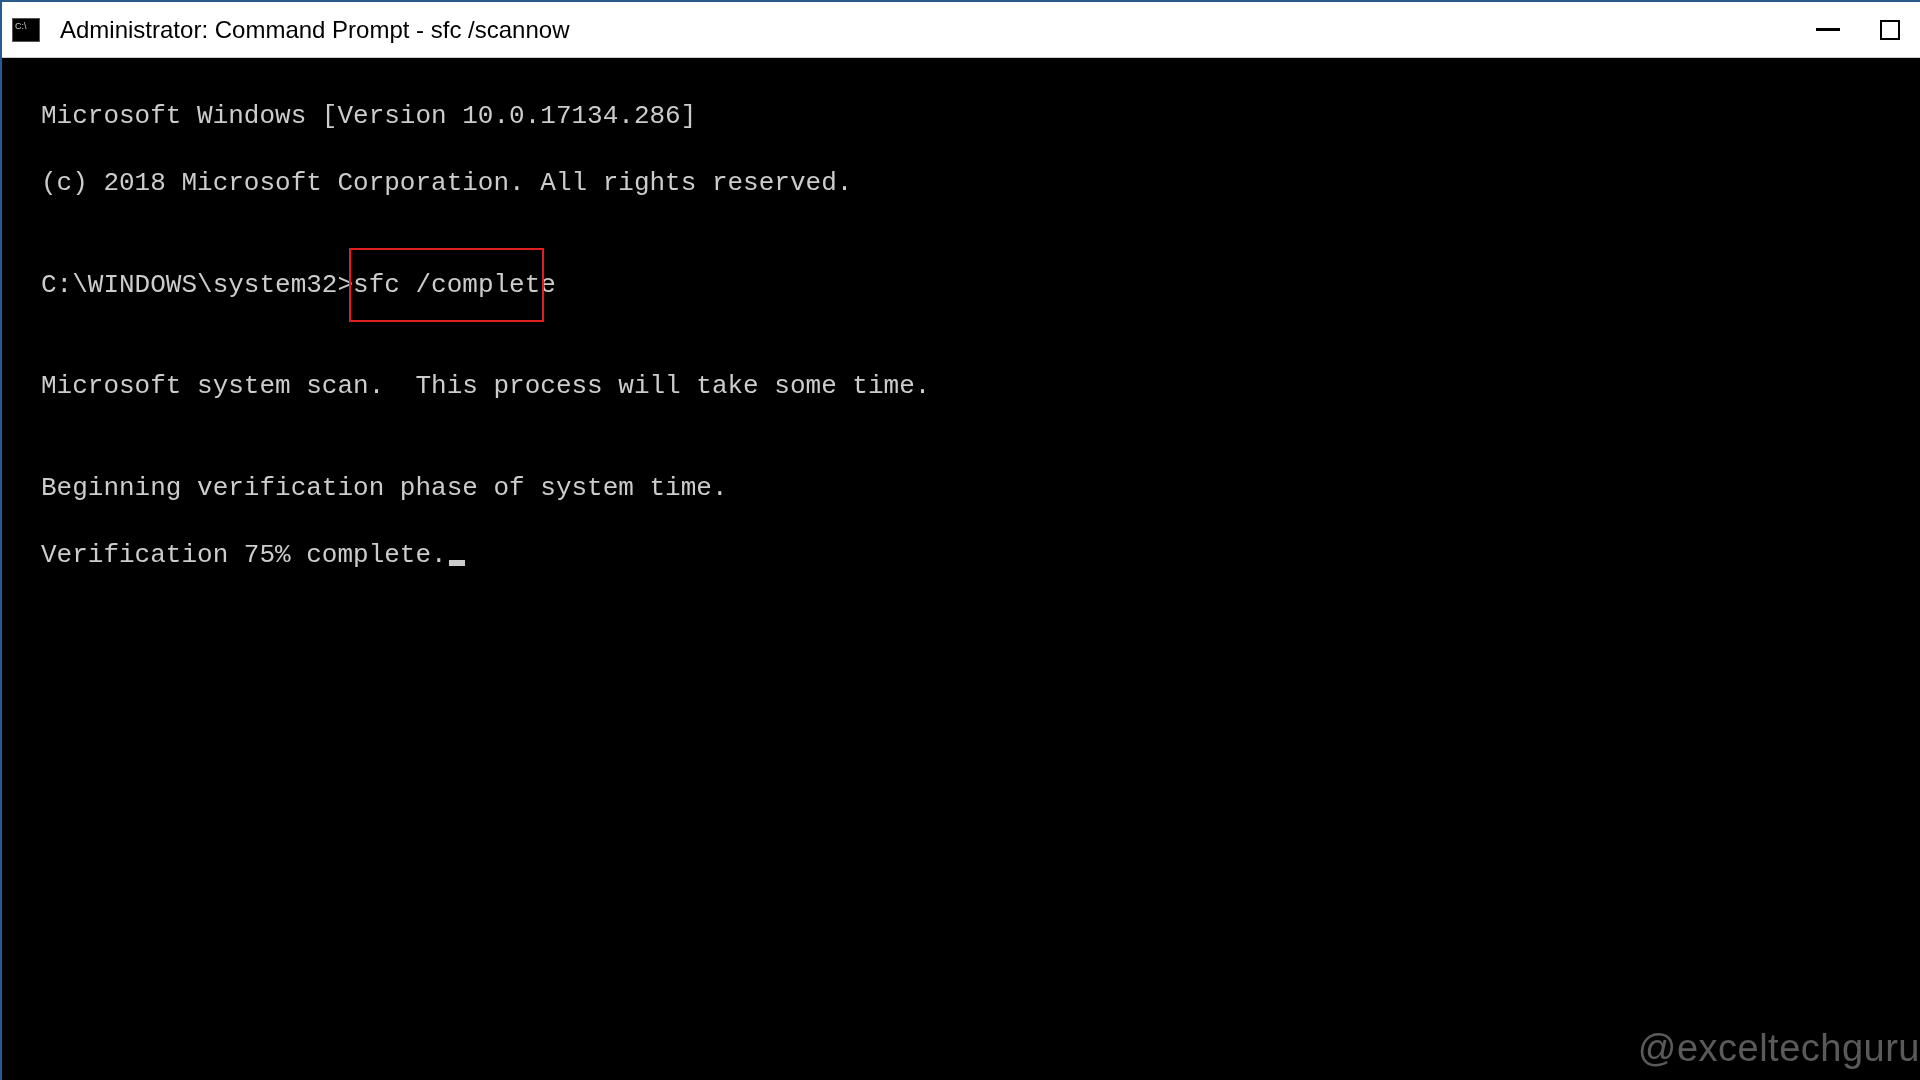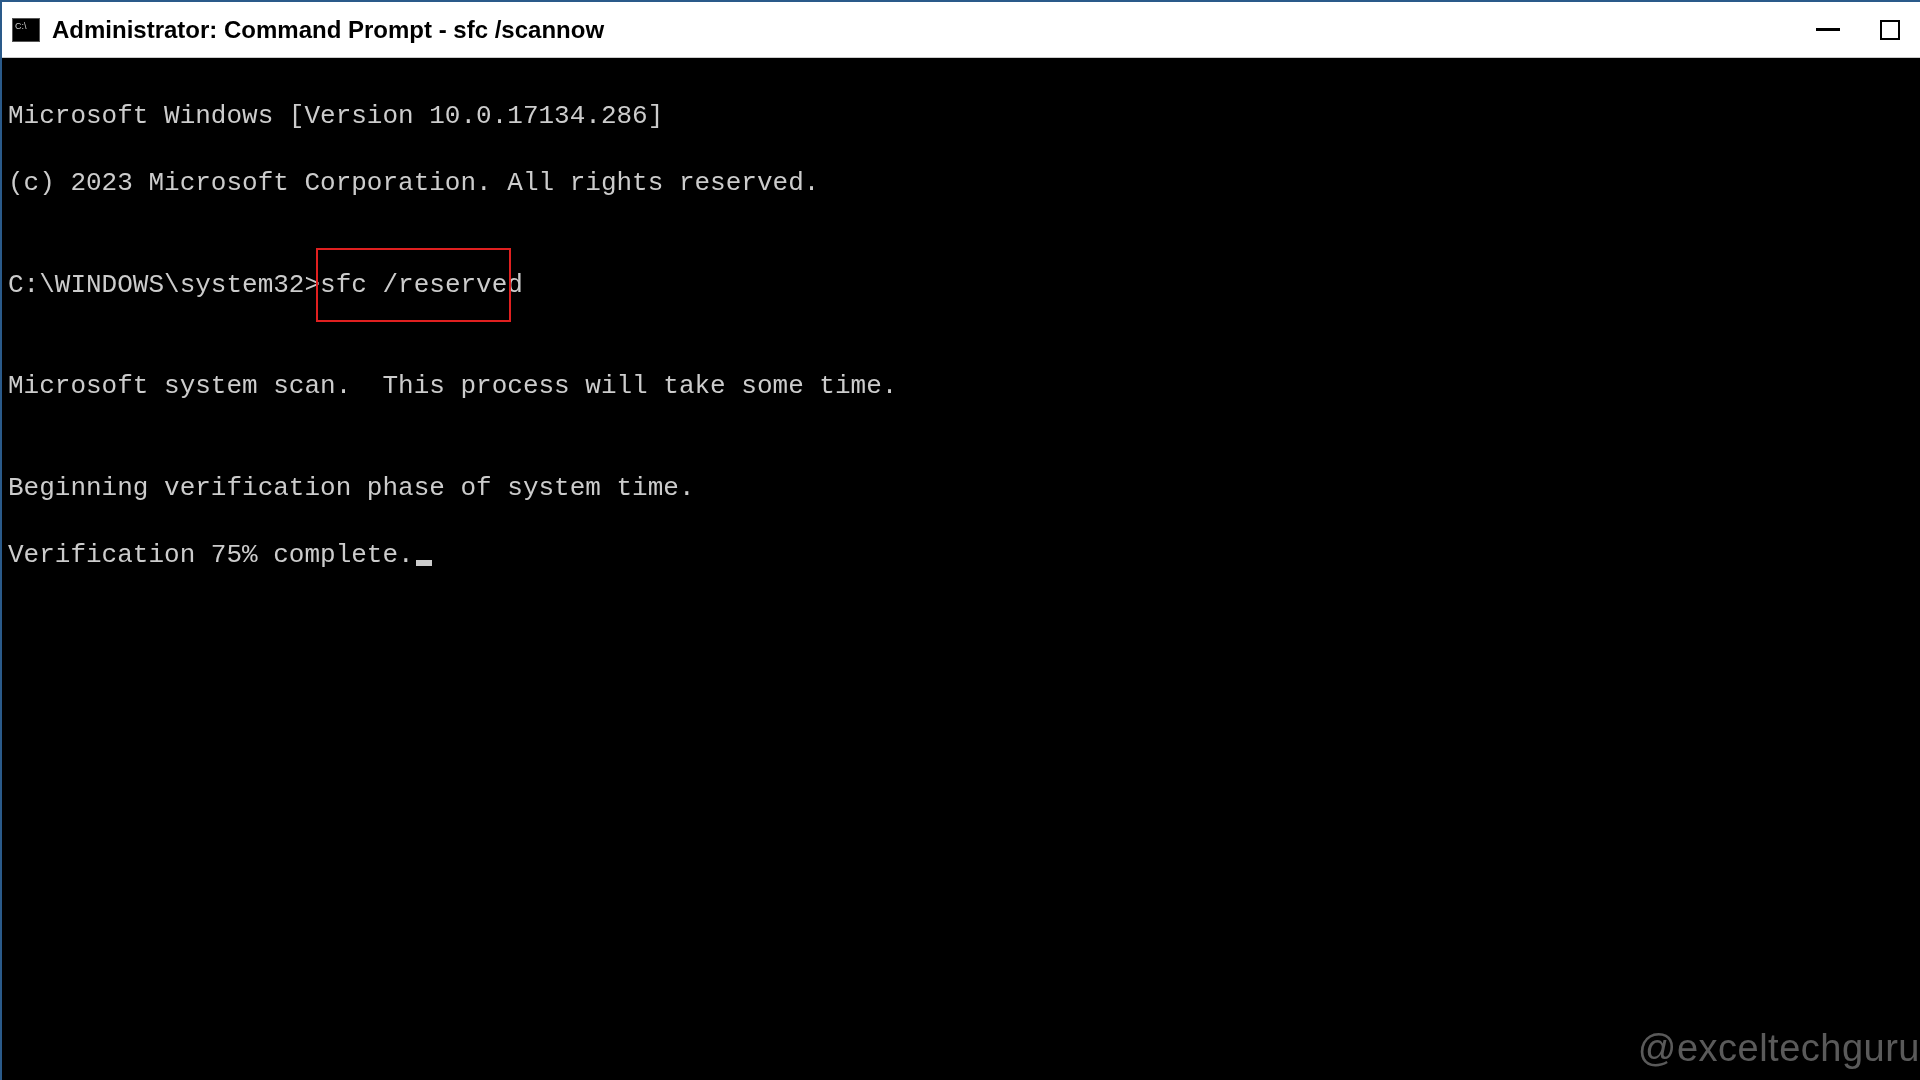--- a/index.html
+++ b/index.html
@@ -50,21 +50,22 @@
       color: #ccc;
       position: absolute;
       top: 2px;
       left: 2px;
     }
     .titlebar-title {
       flex: 1;
       font-family: 'Segoe UI', Arial, sans-serif;
       font-size: 24px;
       color: #000;
-      font-weight: 700;
+      font-weight: 400;
+      margin-left: 8px;
     }
     .titlebar-controls {
       display: flex;
       align-items: center;
       gap: 40px;
       padding-right: 10px;
     }
     .min-btn {
       width: 24px;
       height: 3px;
@@ -80,20 +81,21 @@
     .terminal {
       flex: 1;
       background: #000;
       color: #cccccc;
       padding: 8px 6px;
       font-size: 26px;
       line-height: 1.3;
       font-family: Consolas, 'Courier New', monospace;
       position: relative;
       white-space: pre;
+      margin-left: 33px;
     }
     .terminal-line {
       display: block;
     }
     .highlight-box {
       position: absolute;
       border: 2px solid #e02020;
       pointer-events: none;
     }
     .cursor-block {
@@ -126,23 +128,23 @@
       <span class="titlebar-icon-text">C:\</span>
     </div>
     <div class="titlebar-title">Administrator: Command Prompt - sfc  /scannow</div>
     <div class="titlebar-controls">
       <div class="min-btn"></div>
       <div class="max-btn"></div>
     </div>
   </div>
   <div class="terminal">
 <span class="terminal-line">Microsoft Windows [Version 10.0.17134.286]</span>
-<span class="terminal-line">(c) 2023 Microsoft Corporation. All rights reserved.</span>
+<span class="terminal-line">(c) 2018 Microsoft Corporation. All rights reserved.</span>
 <span class="terminal-line"></span>
-<span class="terminal-line"><span>C:\WINDOWS\system32&gt;</span><span>sfc /reserved</span></span>
+<span class="terminal-line"><span>C:\WINDOWS\system32&gt;</span><span>sfc /complete</span></span>
 <span class="terminal-line"></span>
 <span class="terminal-line">Microsoft system scan.  This process will take some time.</span>
 <span class="terminal-line"></span>
 <span class="terminal-line">Beginning verification phase of system time.</span>
 <span class="terminal-line"><span>Verification 75% complete.</span><span class="cursor-block"></span></span>
     <div class="highlight-box" style="top: 189.781px; left: 314.062px; width: 195.234px; height: 74px;"></div>
   </div>
 </div>
 
 <div class="watermark">@exceltechguru</div>

